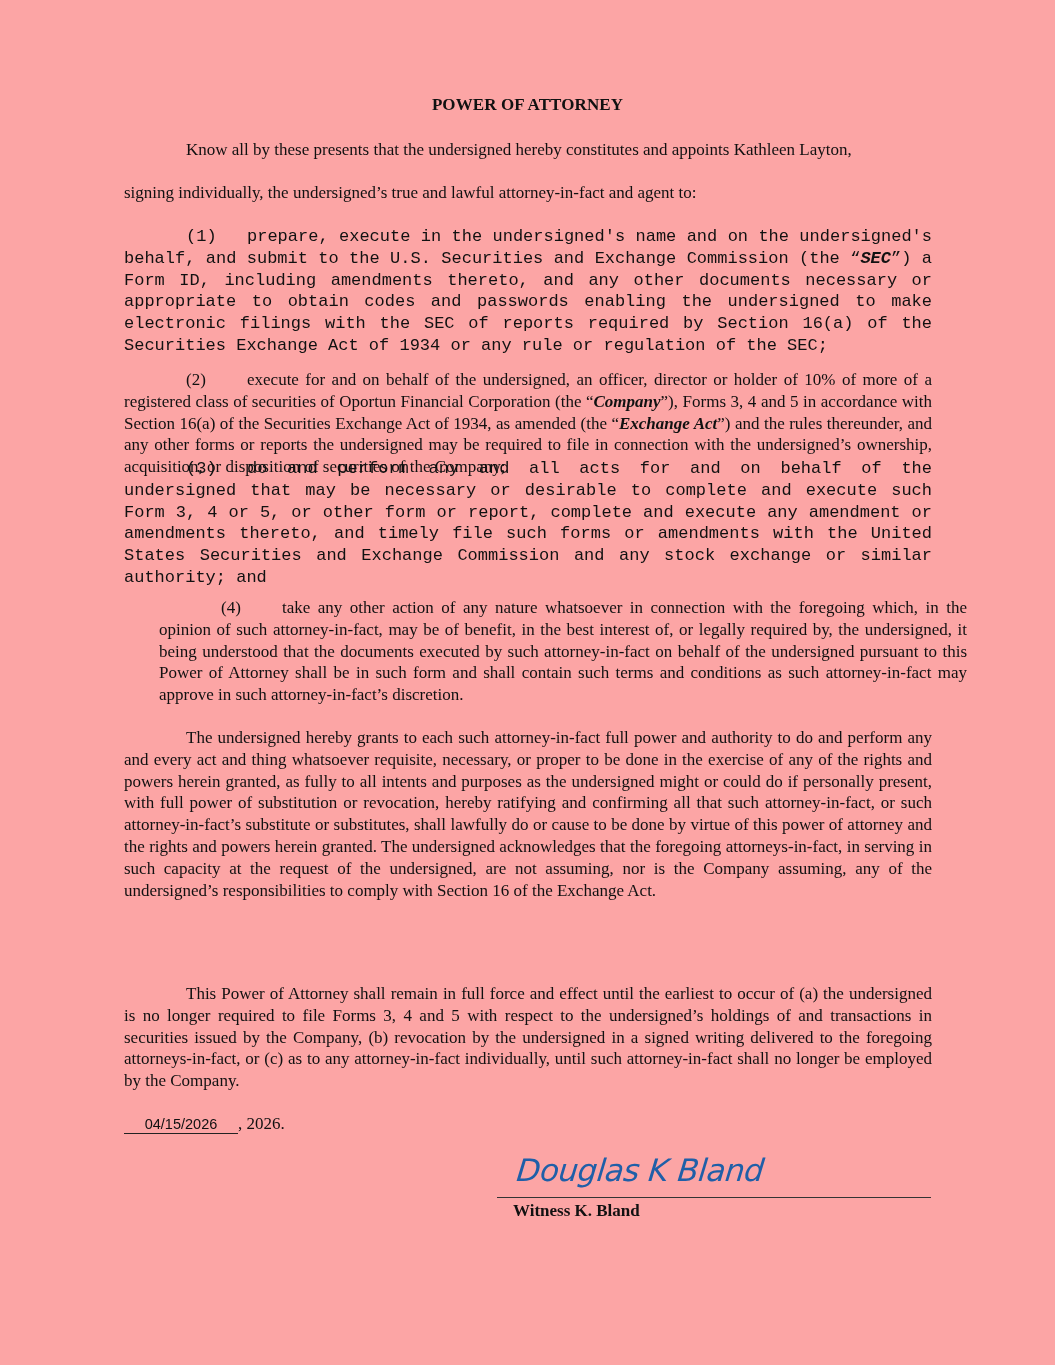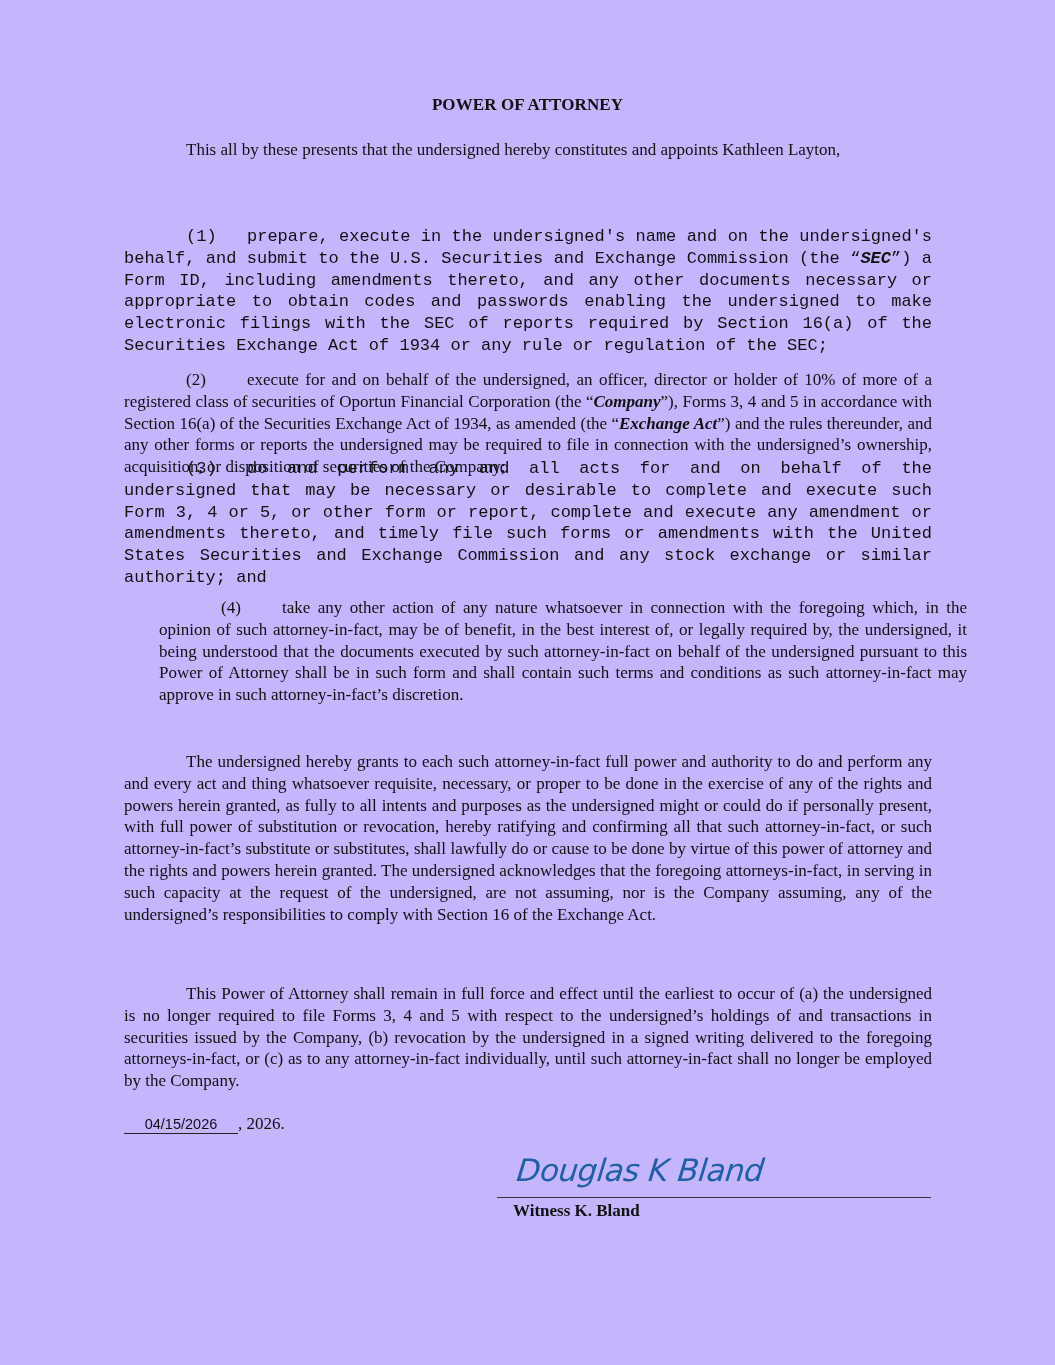--- a/index.html
+++ b/index.html
@@ -1,20 +1,20 @@
 <!DOCTYPE html>
 <html><head>
 <meta charset="utf-8">
 <style>
   html, body { margin: 0; padding: 0; background: #ffffff; }
   body {
     width: 1055px; height: 1365px; position: relative; overflow: hidden;
     font-family: "Liberation Serif", serif; color: #111111;
   }
-  .page { position: absolute; left: 0; top: 0; width: 1055px; height: 1365px; background: #c4b5fd; }
+  .page { position: absolute; left: 0; top: 0; width: 1055px; height: 1365px; background: #fca5a5; }
   .title {
     position: absolute; top: 95px; left: 0; width: 1055px; text-align: center;
     font-weight: bold; font-size: 17px; letter-spacing: 0.1px;
   }
   .para {
     position: absolute; left: 124px; width: 808px;
     font-size: 17px; line-height: 21.8px; text-align: justify;
     text-align-last: left;
   }
   .indent { display: inline-block; width: 62px; }
@@ -45,40 +45,43 @@
   }
 </style>
 </head>
 <body>
 
 <div class="page">
 
   <div class="title">POWER OF ATTORNEY</div>
 
   <div class="para single" style="top:139px;">
-    <span class="indent"></span><span>This all by these presents that the undersigned hereby constitutes and appoints Kathleen Layton,</span>
+    <span class="indent"></span><span>Know all by these presents that the undersigned hereby constitutes and appoints Kathleen Layton,</span>
+  </div>
+  <div class="para single" style="top:182px;">
+    <span>signing individually, the undersigned’s true and lawful attorney-in-fact and agent to:</span>
   </div>
 
   <div class="para" style="top:226px;font-family:Liberation Mono, monospace;">
     <span class="indent"></span><span class="num">(1)</span><span>prepare, execute in the undersigned's name and on the undersigned's behalf, and submit to the U.S. Securities and Exchange Commission (the “</span><span class="bi">SEC</span><span>”) a Form ID, including amendments thereto, and any other documents necessary or appropriate to obtain codes and passwords enabling the undersigned to make electronic filings with the SEC of reports required by Section 16(a) of the Securities Exchange Act of 1934 or any rule or regulation of the SEC;</span>
   </div>
 
   <div class="para" style="top:369px;">
     <span class="indent"></span><span class="num">(2)</span><span>execute for and on behalf of the undersigned, an officer, director or holder of 10% of more of a registered class of securities of Oportun Financial Corporation (the “</span><span class="bi">Company</span><span>”), Forms 3, 4 and 5 in accordance with Section 16(a) of the Securities Exchange Act of 1934, as amended (the “</span><span class="bi">Exchange Act</span><span>”) and the rules thereunder, and any other forms or reports the undersigned may be required to file in connection with the undersigned’s ownership, acquisition, or disposition of securities of the Company;</span>
   </div>
 
   <div class="para" style="top:458px;font-family:Liberation Mono, monospace;">
     <span class="indent"></span><span class="num">(3)</span><span>do and perform any and all acts for and on behalf of the undersigned that may be necessary or desirable to complete and execute such Form 3, 4 or 5, or other form or report, complete and execute any amendment or amendments thereto, and timely file such forms or amendments with the United States Securities and Exchange Commission and any stock exchange or similar authority; and</span>
   </div>
 
   <div class="para" style="top:597px;margin-left:35px;">
     <span class="indent"></span><span class="num">(4)</span><span>take any other action of any nature whatsoever in connection with the foregoing which, in the opinion of such attorney-in-fact, may be of benefit, in the best interest of, or legally required by, the undersigned, it being understood that the documents executed by such attorney-in-fact on behalf of the undersigned pursuant to this Power of Attorney shall be in such form and shall contain such terms and conditions as such attorney-in-fact may approve in such attorney-in-fact’s discretion.</span>
   </div>
 
-  <div class="para" style="top:727px;margin-top:24px;">
+  <div class="para" style="top:727px;">
     <span class="indent"></span><span>The undersigned hereby grants to each such attorney-in-fact full power and authority to do and perform any and every act and thing whatsoever requisite, necessary, or proper to be done in the exercise of any of the rights and powers herein granted, as fully to all intents and purposes as the undersigned might or could do if personally present, with full power of substitution or revocation, hereby ratifying and confirming all that such attorney-in-fact, or such attorney-in-fact’s substitute or substitutes, shall lawfully do or cause to be done by virtue of this power of attorney and the rights and powers herein granted.  The undersigned acknowledges that the foregoing attorneys-in-fact, in serving in such capacity at the request of the undersigned, are not assuming, nor is the Company assuming, any of the undersigned’s responsibilities to comply with Section 16 of the Exchange Act.</span>
   </div>
 
   <div class="para" style="top:942px;margin-top:41px;">
     <span class="indent"></span><span>This Power of Attorney shall remain in full force and effect until the earliest to occur of (a) the undersigned is no longer required to file Forms 3, 4 and 5 with respect to the undersigned’s holdings of and transactions in securities issued by the Company, (b) revocation by the undersigned in a signed writing delivered to the foregoing attorneys-in-fact, or (c) as to any attorney-in-fact individually, until such attorney-in-fact shall no longer be employed by the Company.</span>
   </div>
 
 
   <div class="date-line">
     <span class="date-field">04/15/2026</span><span>, 2026.</span>

